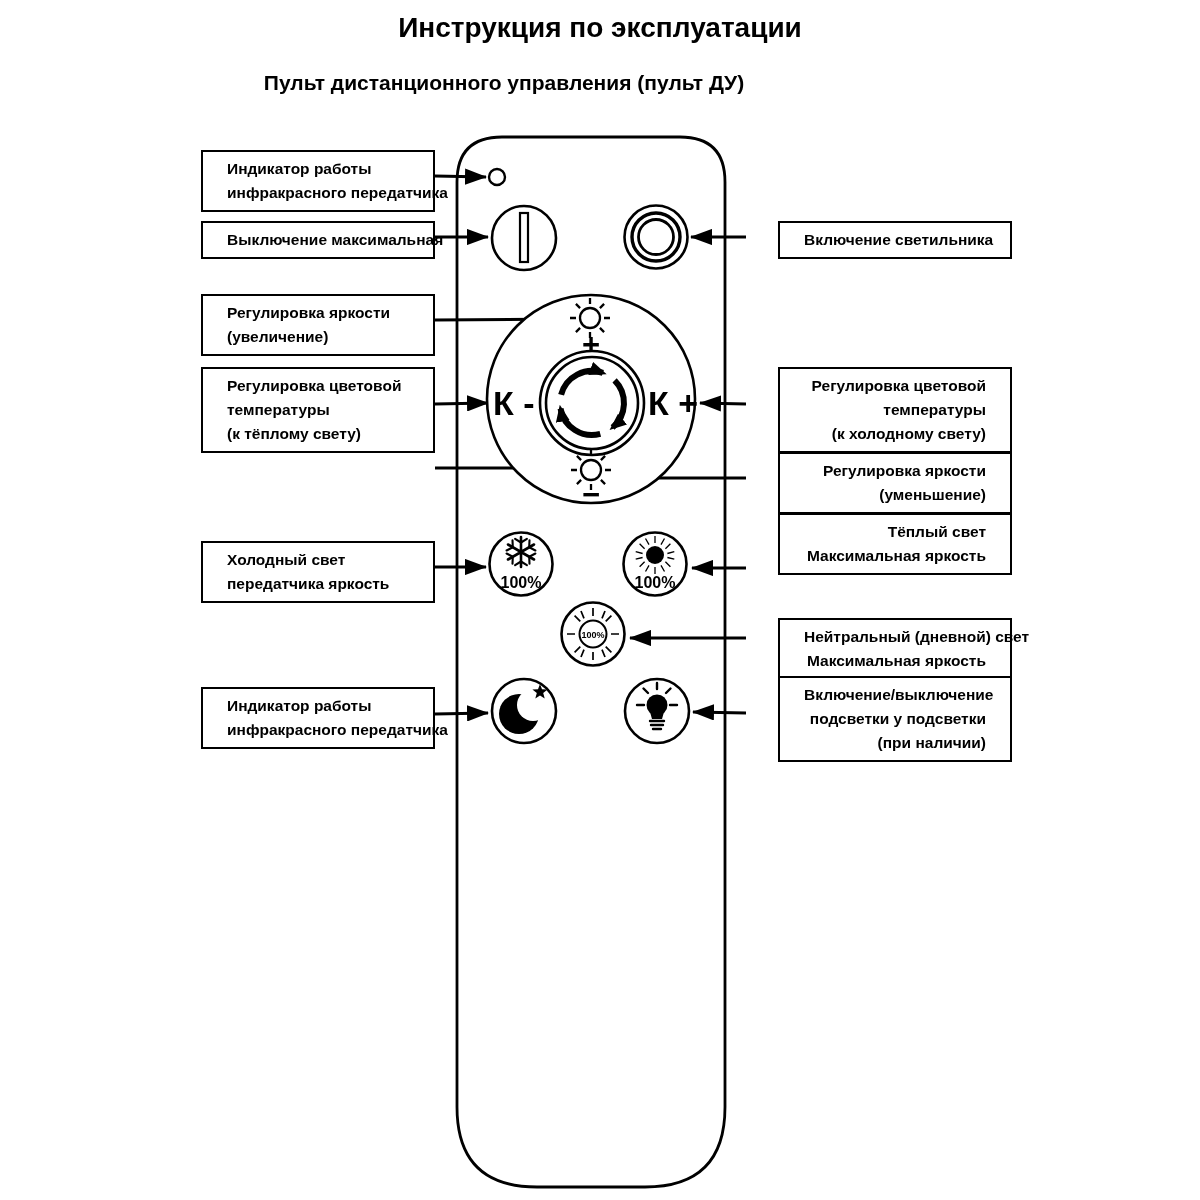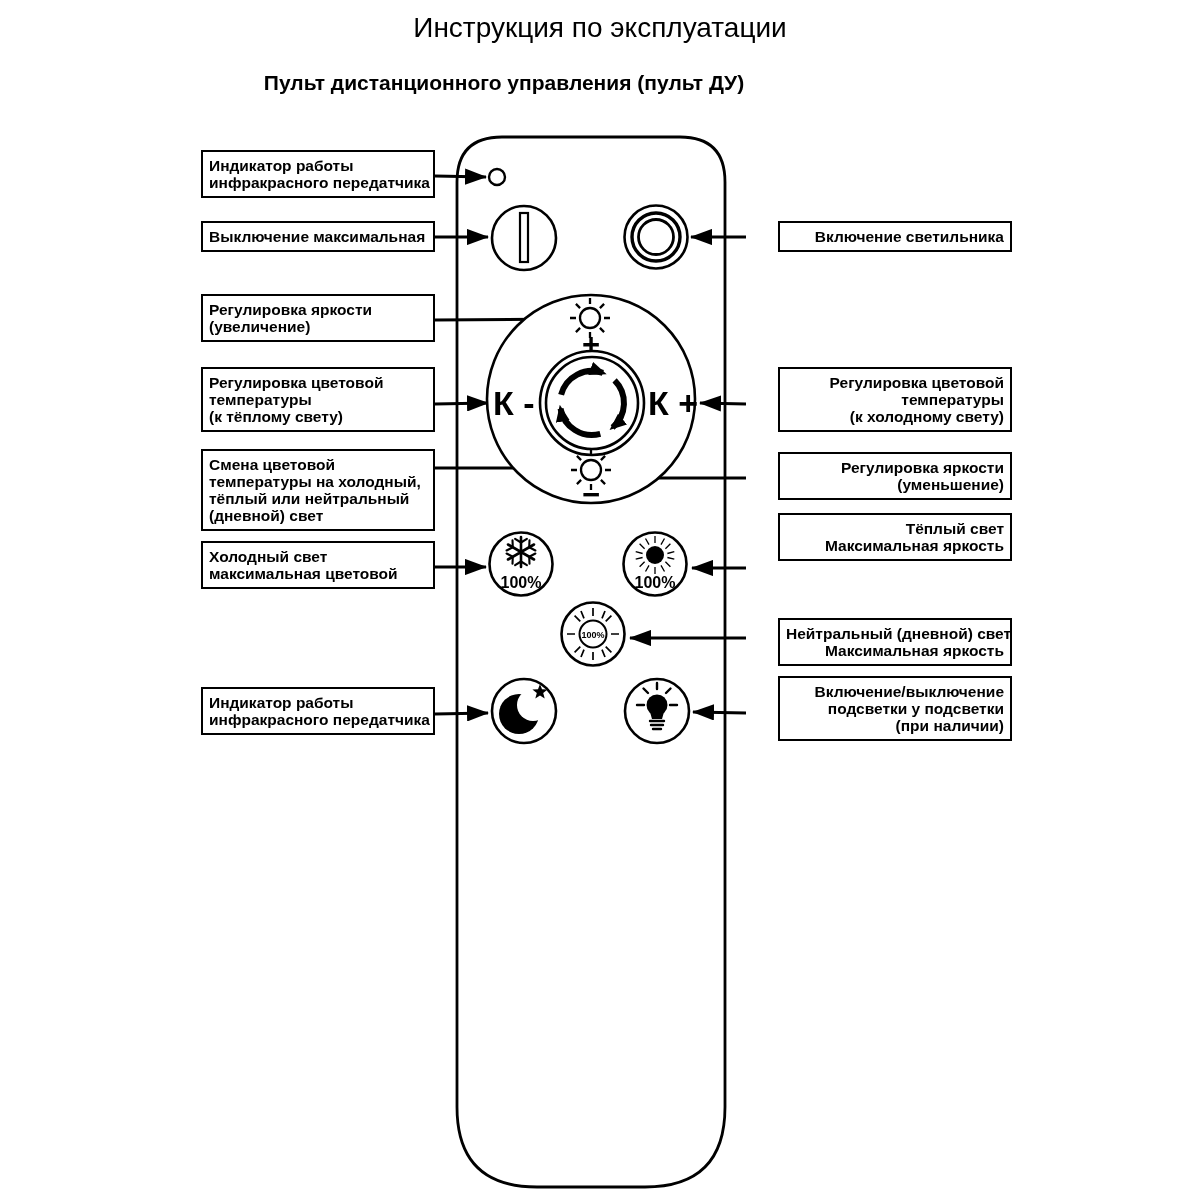--- a/index.html
+++ b/index.html
@@ -5,36 +5,36 @@
   html,body{margin:0;padding:0;background:#ffffff;}
   .canvas{
     position:relative;
     width:1200px;height:1200px;
     background:#ffffff;
     font-family:"Liberation Sans", sans-serif;
     overflow:hidden;
   }
   .title{
     position:absolute;top:12px;left:0;width:1200px;
-    text-align:center;font-size:28px;font-weight:normal;color:#000;
+    text-align:center;font-size:28px;font-weight:bold;color:#000;
   }
   .subtitle{
     position:absolute;top:71px;left:0;width:1008px;
     text-align:center;font-size:21px;font-weight:bold;color:#000;
   }
   .label-box{
     position:absolute;
     box-sizing:border-box;
     width:234px;
     border:2.5px solid #000;
     background:#fff;
-    padding:5px 6px;
+    padding:5px 24px;
     font-size:15.5px;
     font-weight:bold;
-    line-height:17px;
+    line-height:24px;
     color:#000;
     white-space:pre;
   }
   .label-box.left-col{left:201px;text-align:left;}
   .label-box.right-col{left:746px;text-align:right;margin-left:32px;}
   svg{position:absolute;top:0;left:0;}
   svg text{font-family:"Liberation Sans", sans-serif;fill:#000;}
 </style>
 </head>
 <body>
@@ -181,26 +181,22 @@
   </svg>
 
   <div class="label-box left-col" style="top:150px">Индикатор работы
 инфракрасного передатчика</div>
   <div class="label-box left-col" style="top:221px">Выключение максимальная</div>
   <div class="label-box left-col" style="top:294px">Регулировка яркости
 (увеличение)</div>
   <div class="label-box left-col" style="top:367px">Регулировка цветовой
 температуры
 (к тёплому свету)</div>
-  <div class="label-box left-col" style="top:449px">Смена цветовой
-температуры на холодный,
-тёплый или нейтральный
-(дневной) свет</div>
   <div class="label-box left-col" style="top:541px">Холодный свет
-максимальная цветовой</div>
+передатчика яркость</div>
   <div class="label-box left-col" style="top:687px">Индикатор работы
 инфракрасного передатчика</div>
 
   <div class="label-box right-col" style="top:221px">Включение светильника</div>
   <div class="label-box right-col" style="top:367px">Регулировка цветовой
 температуры
 (к холодному свету)</div>
   <div class="label-box right-col" style="top:452px">Регулировка яркости
 (уменьшение)</div>
   <div class="label-box right-col" style="top:513px">Тёплый свет

